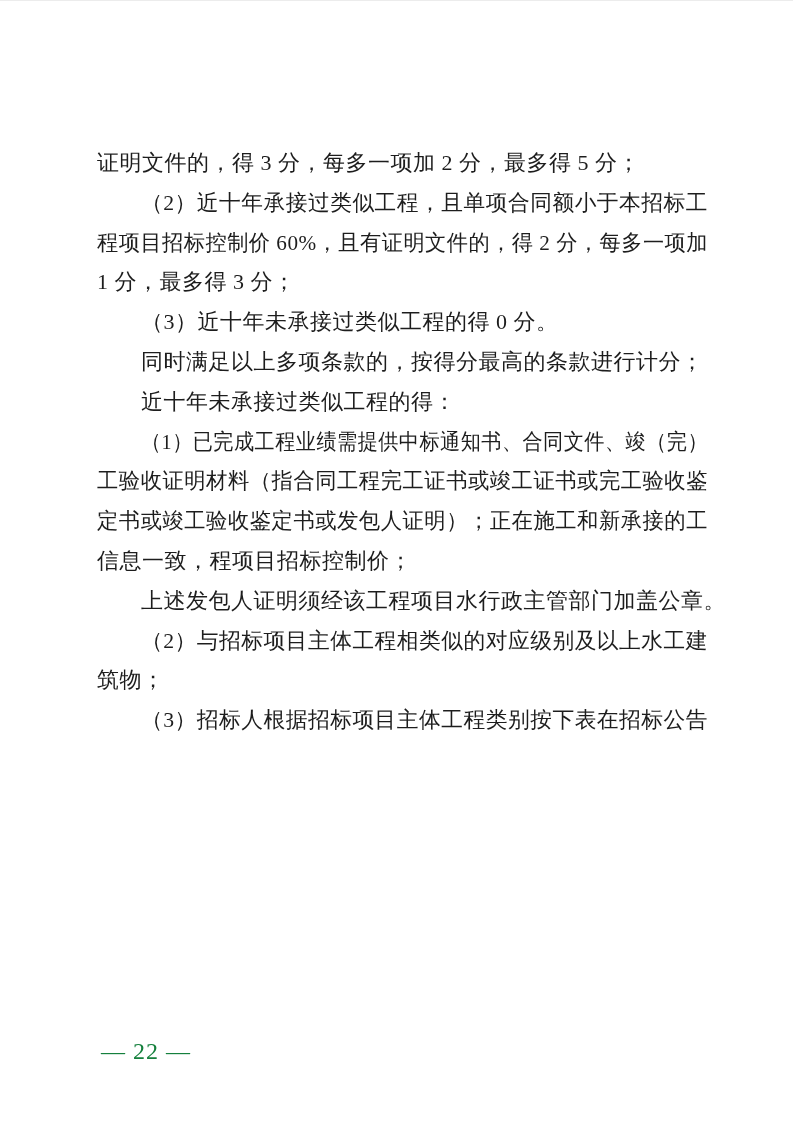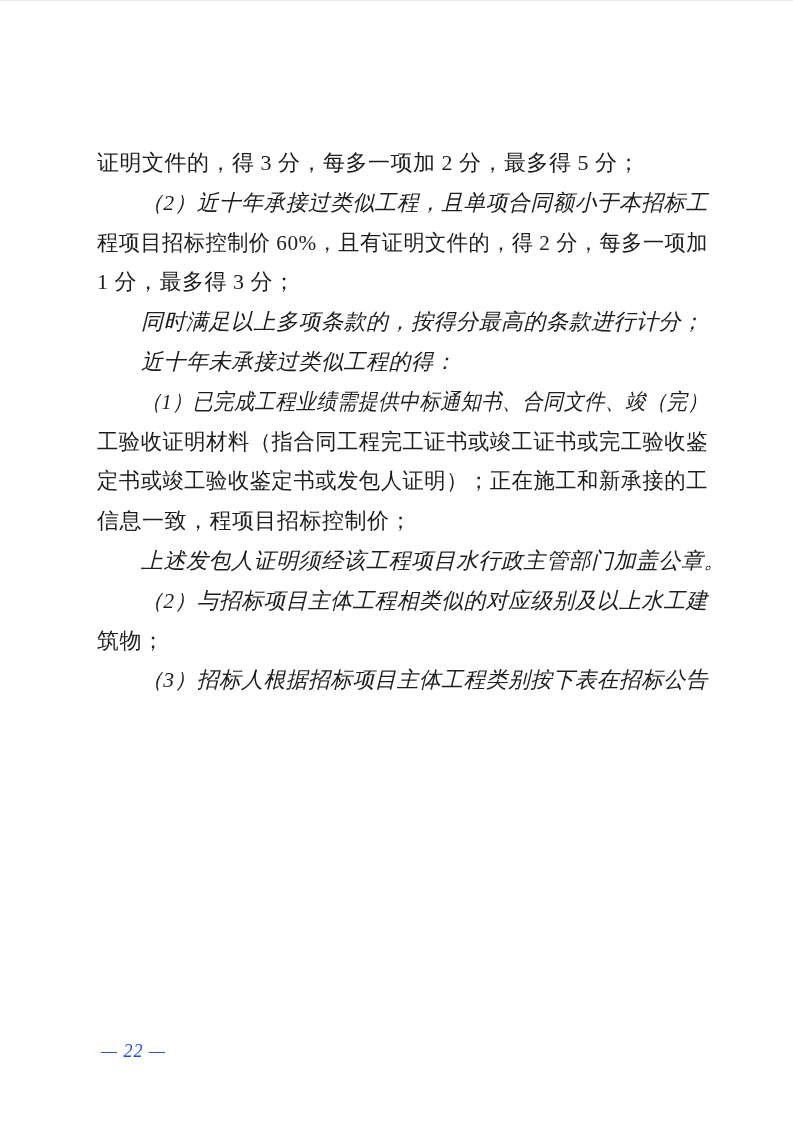--- a/index.html
+++ b/index.html
@@ -30,42 +30,41 @@
     white-space: nowrap;
     letter-spacing: 0.5px;
   }
   .line .t {
     display: inline-block;
     white-space: nowrap;
     transform-origin: 0 50%;
   }
   .line.indent {
     padding-left: 44px;
-    font-style: italic;
   }
   .footer {
     position: absolute;
     left: 101px;
     top: 1038px;
-    font-size: 18px;
+    font-size: 24px;
     line-height: 24px;
     letter-spacing: 1px;
-    color: #1d4ed8;
-    font-style: italic;
+    color: #15803d;
   }
 </style>
 </head>
 <body>
 
 <div class="page">
   <div class="text-block">
     <div class="line"><span class="t">证明文件的，得 3 分，每多一项加 2 分，最多得 5 分；</span></div>
     <div class="line indent stretch"><span class="t" style="transform: scaleX(0.987805);">（2）近十年承接过类似工程，且单项合同额小于本招标工</span></div>
     <div class="line stretch"><span class="t" style="transform: scaleX(0.963984);">程项目招标控制价 60%，且有证明文件的，得 2 分，每多一项加</span></div>
     <div class="line"><span class="t">1 分，最多得 3 分；</span></div>
+    <div class="line indent"><span class="t">（3）近十年未承接过类似工程的得 0 分。</span></div>
     <div class="line indent"><span class="t">同时满足以上多项条款的，按得分最高的条款进行计分；</span></div>
     <div class="line indent"><span class="t">近十年未承接过类似工程的得：</span></div>
     <div class="line indent stretch"><span class="t" style="transform: scaleX(0.915994);">（1）已完成工程业绩需提供中标通知书、合同文件、竣（完）</span></div>
     <div class="line stretch"><span class="t" style="transform: scaleX(0.969841);">工验收证明材料（指合同工程完工证书或竣工证书或完工验收鉴</span></div>
     <div class="line stretch"><span class="t" style="transform: scaleX(0.969841);">定书或竣工验收鉴定书或发包人证明）；正在施工和新承接的工</span></div>
     <div class="line"><span class="t">信息一致，程项目招标控制价；</span></div>
     <div class="line indent"><span class="t">上述发包人证明须经该工程项目水行政主管部门加盖公章。</span></div>
     <div class="line indent stretch"><span class="t" style="transform: scaleX(0.987805);">（2）与招标项目主体工程相类似的对应级别及以上水工建</span></div>
     <div class="line"><span class="t">筑物；</span></div>
     <div class="line indent stretch"><span class="t" style="transform: scaleX(0.987805);">（3）招标人根据招标项目主体工程类别按下表在招标公告</span></div>

